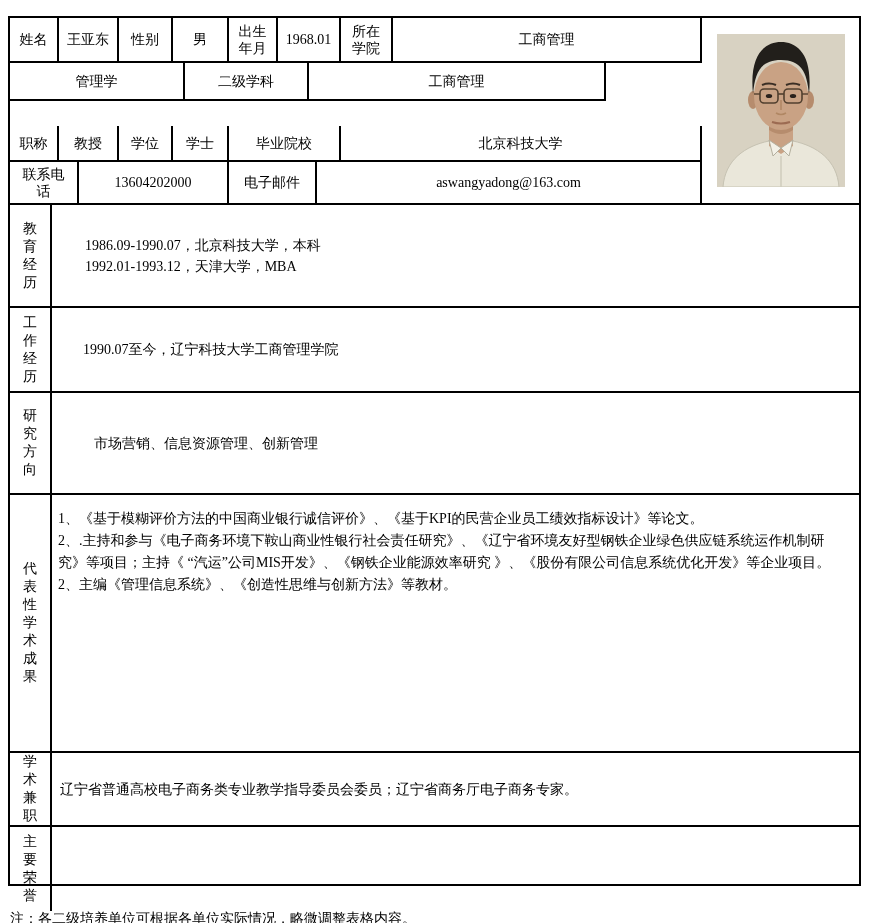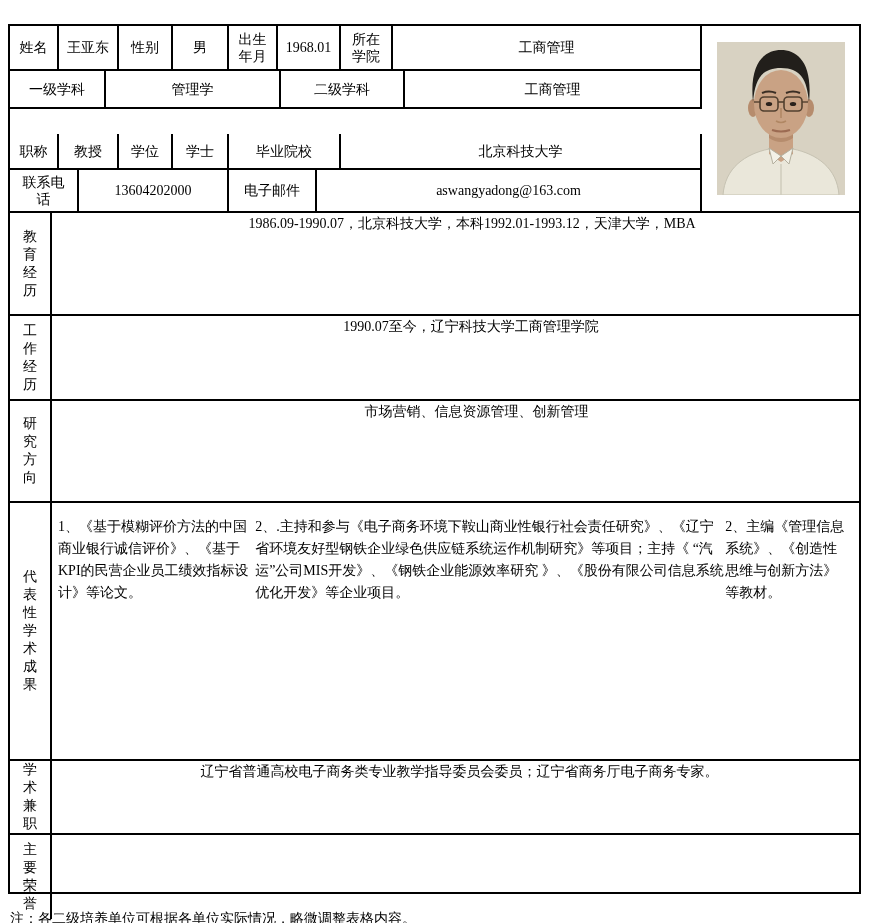--- a/index.html
+++ b/index.html
@@ -2,21 +2,21 @@
 <html><head>
 <meta charset="utf-8">
 <style>
   html,body{margin:0;padding:0;}
   body{
     width:869px;height:923px;position:relative;background:#ffffff;
     font-family:"Liberation Serif","DejaVu Serif",serif;color:#000;
     font-size:14px;
   }
   .profile-table{
-    position:absolute;left:8px;top:24px;width:853px;height:870px;
+    position:absolute;left:8px;top:16px;width:853px;height:870px;
     border:2px solid #000;box-sizing:border-box;background:#fff;
   }
   .top-block{display:flex;width:100%;}
   .top-left{width:692px;}
   .row{display:flex;}
   .cell{
     box-sizing:border-box;border-right:2px solid #000;border-bottom:2px solid #000;
     display:flex;align-items:center;justify-content:center;text-align:center;
     overflow:hidden;line-height:17px;
   }
@@ -31,21 +31,21 @@
   .wrap2{display:inline-block;width:30px;word-break:break-all;line-height:17px;text-align:center;}
   .wrap3{display:inline-block;width:44px;word-break:break-all;line-height:17px;text-align:center;}
   .section{display:flex;width:100%;}
   .section-label{
     box-sizing:border-box;width:42px;border-right:2px solid #000;border-bottom:2px solid #000;
     display:flex;align-items:center;justify-content:center;
   }
   .vlabel{width:1em;word-break:break-all;line-height:18px;text-align:center;}
   .section-content{
     flex:1;box-sizing:border-box;border-bottom:2px solid #000;
-    display:flex;flex-direction:row;justify-content:center;
+    display:flex;flex-direction:column;justify-content:center;
     line-height:21px;text-align:left;
   }
   .section:last-of-type .section-label,
   .section:last-of-type .section-content{border-bottom:none;}
   .pad-edu{padding-left:33px;}
   .pad-work{padding-left:31px;}
   .pad-research{padding-left:42px;}
   .content-top{justify-content:flex-start;padding:13px 12px 0 6px;line-height:22px;}
   .content-top p{margin:0;}
   .pad-part{padding-left:8px;}
@@ -69,21 +69,20 @@
           <span class="wrap2">出生年月</span>
         </div>
         <div class="cell" style="width:63px">1968.01</div>
         <div class="cell" style="width:52px">
           <span class="wrap2">所在学院</span>
         </div>
         <div class="cell" style="width:309px">工商管理</div>
       </div>
 
       <div class="row r2">
-        <div class="cell" style="width:96px">一级学科</div>
         <div class="cell" style="width:175px">管理学</div>
         <div class="cell" style="width:124px">二级学科</div>
         <div class="cell" style="width:297px">工商管理</div>
       </div>
 
       <div class="row r3">
         <div class="cell" style="width:49px">职称</div>
         <div class="cell" style="width:60px">教授</div>
         <div class="cell" style="width:54px">学位</div>
         <div class="cell" style="width:56px">学士</div>

